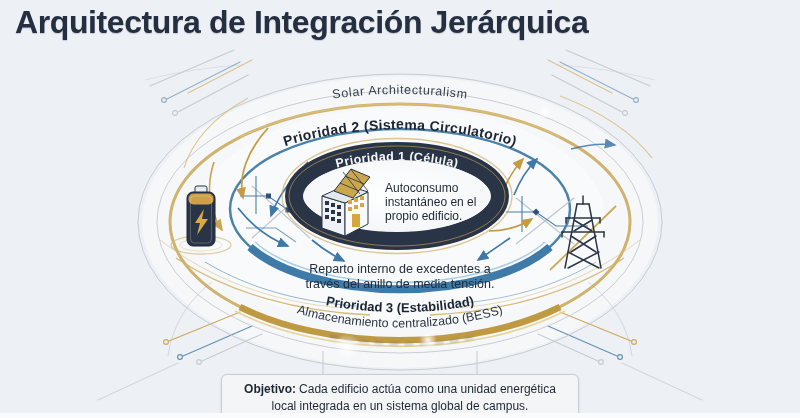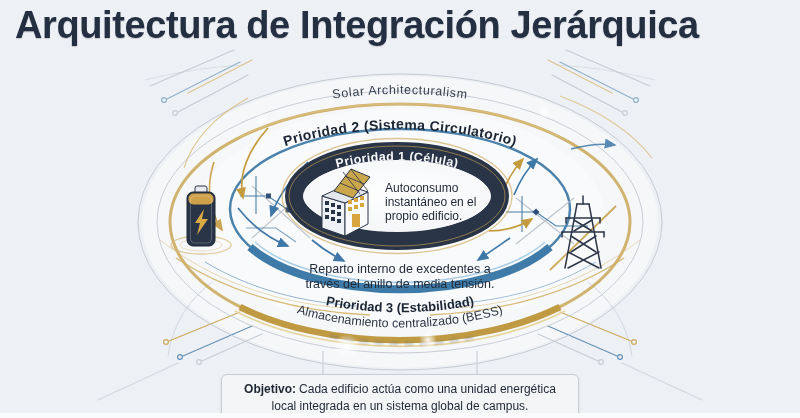--- a/index.html
+++ b/index.html
@@ -4,21 +4,21 @@
 <style>
   html,body{margin:0;padding:0;}
   body{
     width:800px;height:418px;position:relative;overflow:hidden;
     background:#edf0f4;
     font-family:"Liberation Sans", sans-serif;
   }
   .stage{position:absolute;inset:0;}
   .page-title{
     position:absolute;left:15px;top:4px;width:780px;
-    font-size:38px;font-weight:bold;letter-spacing:-0.4px;
+    font-size:32px;font-weight:bold;letter-spacing:-0.4px;
     color:#242f41;text-shadow:0 1px 1px rgba(20,30,50,.18);
     white-space:nowrap;
   }
   svg{position:absolute;left:0;top:0;}
   .objective-box{
     position:absolute;left:50%;top:374px;transform:translateX(-50%);
     width:338px;background:#f4f5f7;border:1px solid #c7cdd5;border-radius:6px;
     box-shadow:0 1px 3px rgba(30,40,60,.10);
     padding:6px 9px;text-align:center;
     font-size:12px;line-height:1.38;color:#1d2734;

